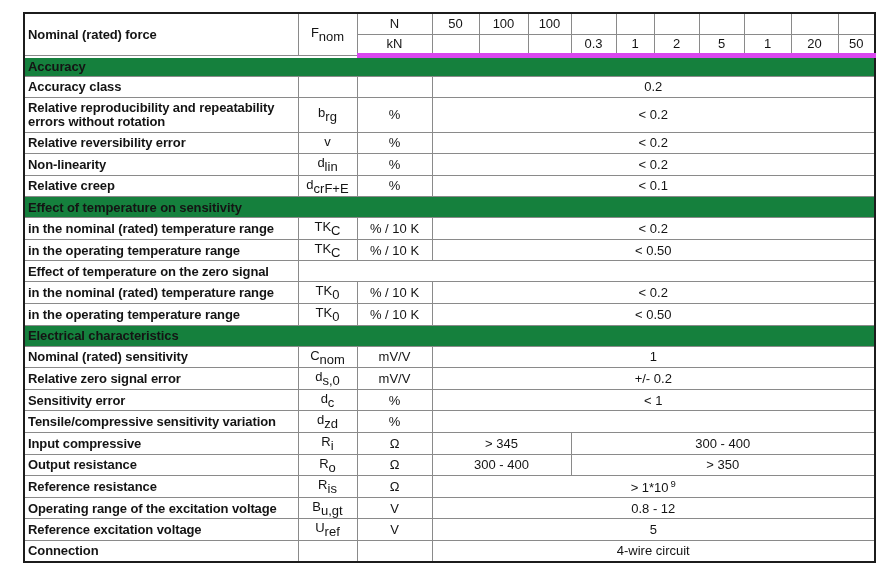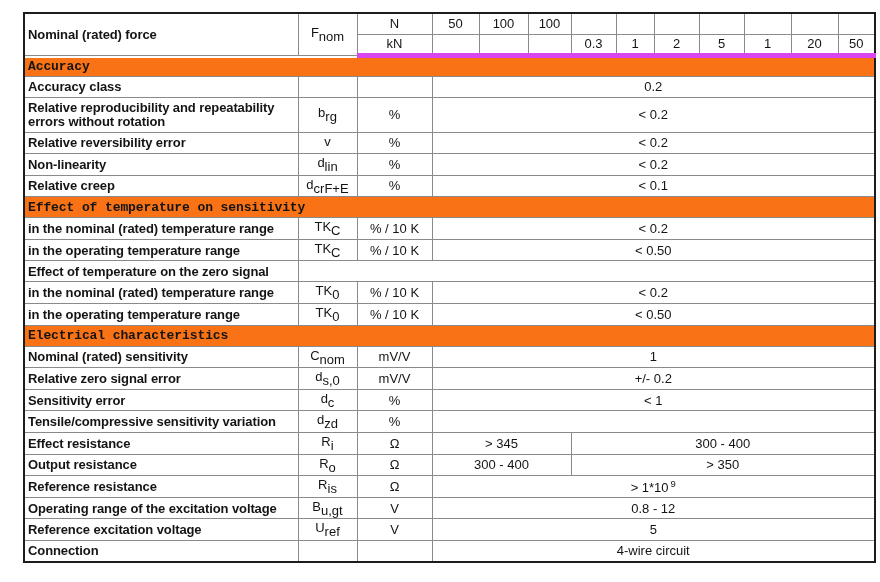--- a/index.html
+++ b/index.html
@@ -36,24 +36,23 @@
     margin-left: 12px;
   }
   .row-tall td { height: 35px; }
   .row-tall .label-cell { white-space: normal; line-height: 14px; }
   .sym, .unit, .val { text-align: center; font-weight: normal; }
   thead td { font-weight: bold; }
   .title-cell { vertical-align: top; padding-top: 5px; }
   .hdr-bottom { border-bottom: 3px solid #161616; }
   .hdr2 td { border-bottom: 5px solid #d946ef; }
   .section-row td {
-    background: #f97316;
+    background: #15803d;
     font-weight: bold;
     white-space: nowrap;
-    font-family: Liberation Mono, monospace;
   }
   sub { font-size: 13px; letter-spacing: 0; }
   sup { font-size: 9.5px; margin-left: 2px; }
 </style>
 </head>
 <body>
 
 <div class="table-wrap">
   <table class="spec">
     <colgroup>
@@ -187,21 +186,21 @@
         <td class="unit">%</td>
         <td class="val" colspan="10">&lt; 1</td>
       </tr>
       <tr>
         <td class="label-cell">Tensile/compressive sensitivity variation</td>
         <td class="sym"><span>d</span><sub>zd</sub></td>
         <td class="unit">%</td>
         <td class="val" colspan="10"></td>
       </tr>
       <tr>
-        <td class="label-cell">Effect resistance</td>
+        <td class="label-cell">Input compressive</td>
         <td class="sym"><span>R</span><sub>i</sub></td>
         <td class="unit">Ω</td>
         <td class="val" colspan="3">&gt; 345</td>
         <td class="val" colspan="7">300 - 400</td>
       </tr>
       <tr>
         <td class="label-cell">Output resistance</td>
         <td class="sym"><span>R</span><sub>o</sub></td>
         <td class="unit">Ω</td>
         <td class="val" colspan="3">300 - 400</td>

